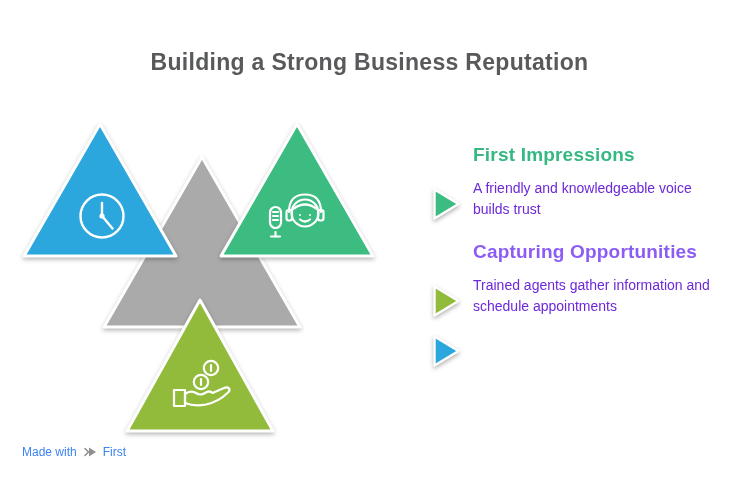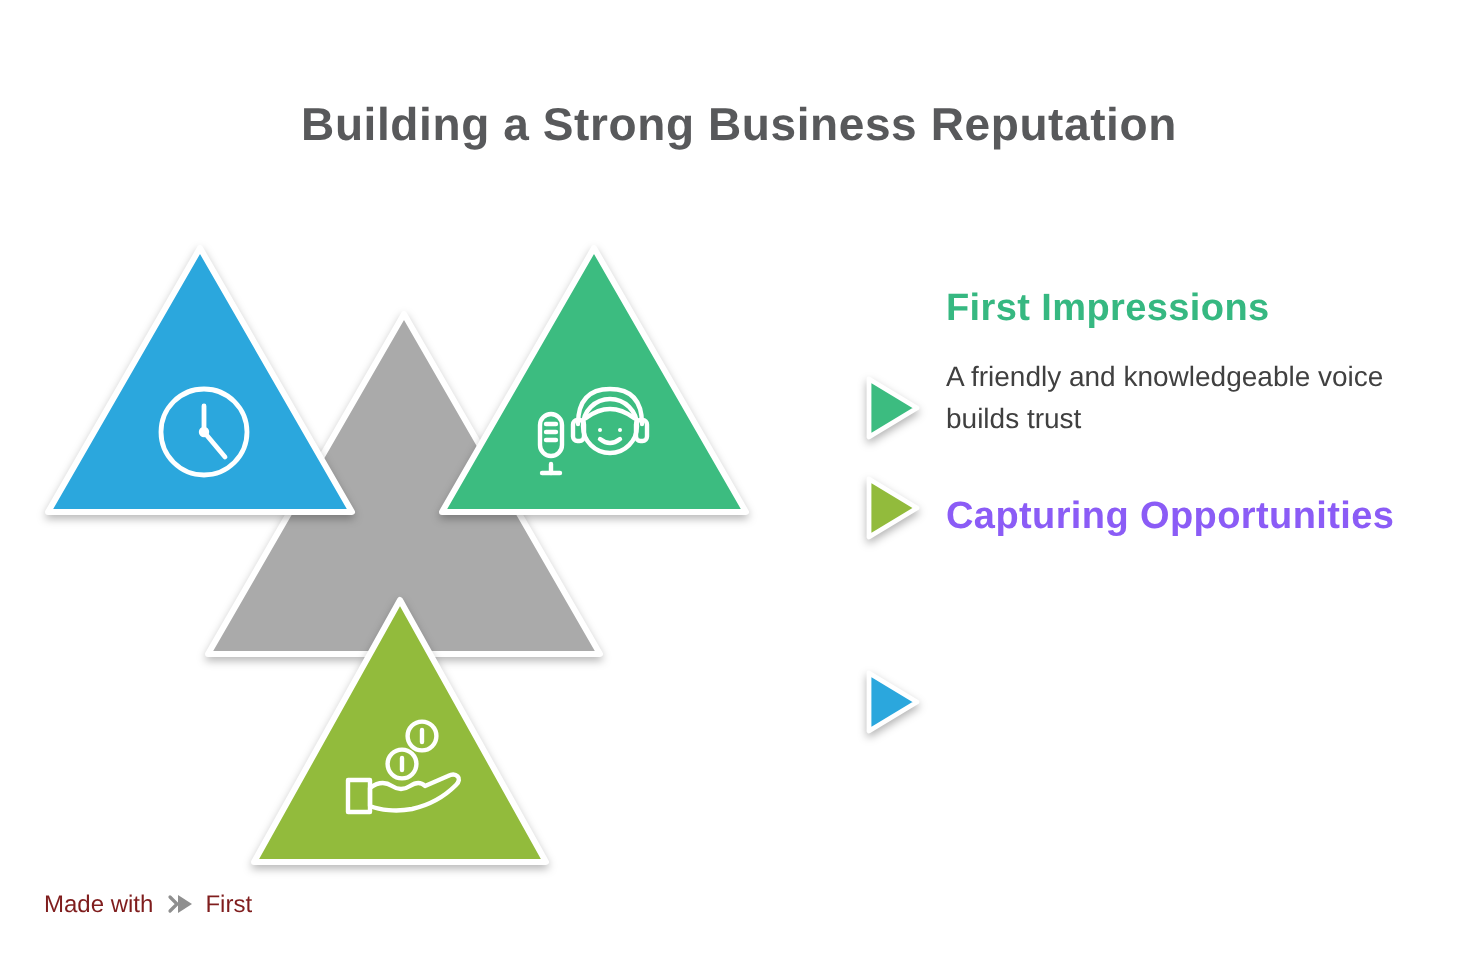--- a/index.html
+++ b/index.html
@@ -70,32 +70,32 @@
     letter-spacing: 0.2px;
     margin-top: 3px;
   }
   .c-green { color: #36B881; }
   .c-lime  { color: #8b5cf6; }
   .c-blue  { color: #29A6DE; }
   .legend-desc {
     margin-top: 12px;
     font-size: 14px;
     line-height: 21px;
-    color: #404040;
+    color: #6d28d9;
     max-width: 256px;
   }
   .watermark {
     position: absolute;
     left: 22px;
     top: 445px;
     display: flex;
     align-items: center;
     gap: 6px;
     font-size: 12px;
-    color: #7f1d1d;
+    color: #3b82f6;
   }
   .napkin-logo { display: block; }
 </style>
 </head>
 <body>
 
 <div class="canvas">
 
   <div class="page-title">Building a Strong Business Reputation</div>
 
@@ -154,20 +154,21 @@
         <div class="legend-desc">A friendly and knowledgeable voice builds trust</div>
       </div>
     </div>
 
     <div class="legend-item legend-item-2">
       <svg class="arrow-svg" width="27" height="32" viewBox="0 0 27 32">
         <polygon points="1.5,1.5 25.5,16 1.5,30.5" stroke="#ffffff" stroke-width="2.4" stroke-linejoin="round" fill="#92BB3C"></polygon>
       </svg>
       <div class="legend-body">
         <div class="legend-title c-lime">Capturing Opportunities</div>
+        <div class="legend-desc">Trained agents gather information and schedule appointments</div>
       </div>
     </div>
 
     <div class="legend-item legend-item-3">
       <svg class="arrow-svg" width="27" height="32" viewBox="0 0 27 32">
         <polygon points="1.5,1.5 25.5,16 1.5,30.5" stroke="#ffffff" stroke-width="2.4" stroke-linejoin="round" fill="#2BA7DD"></polygon>
       </svg>
     </div>
 
   </div>

